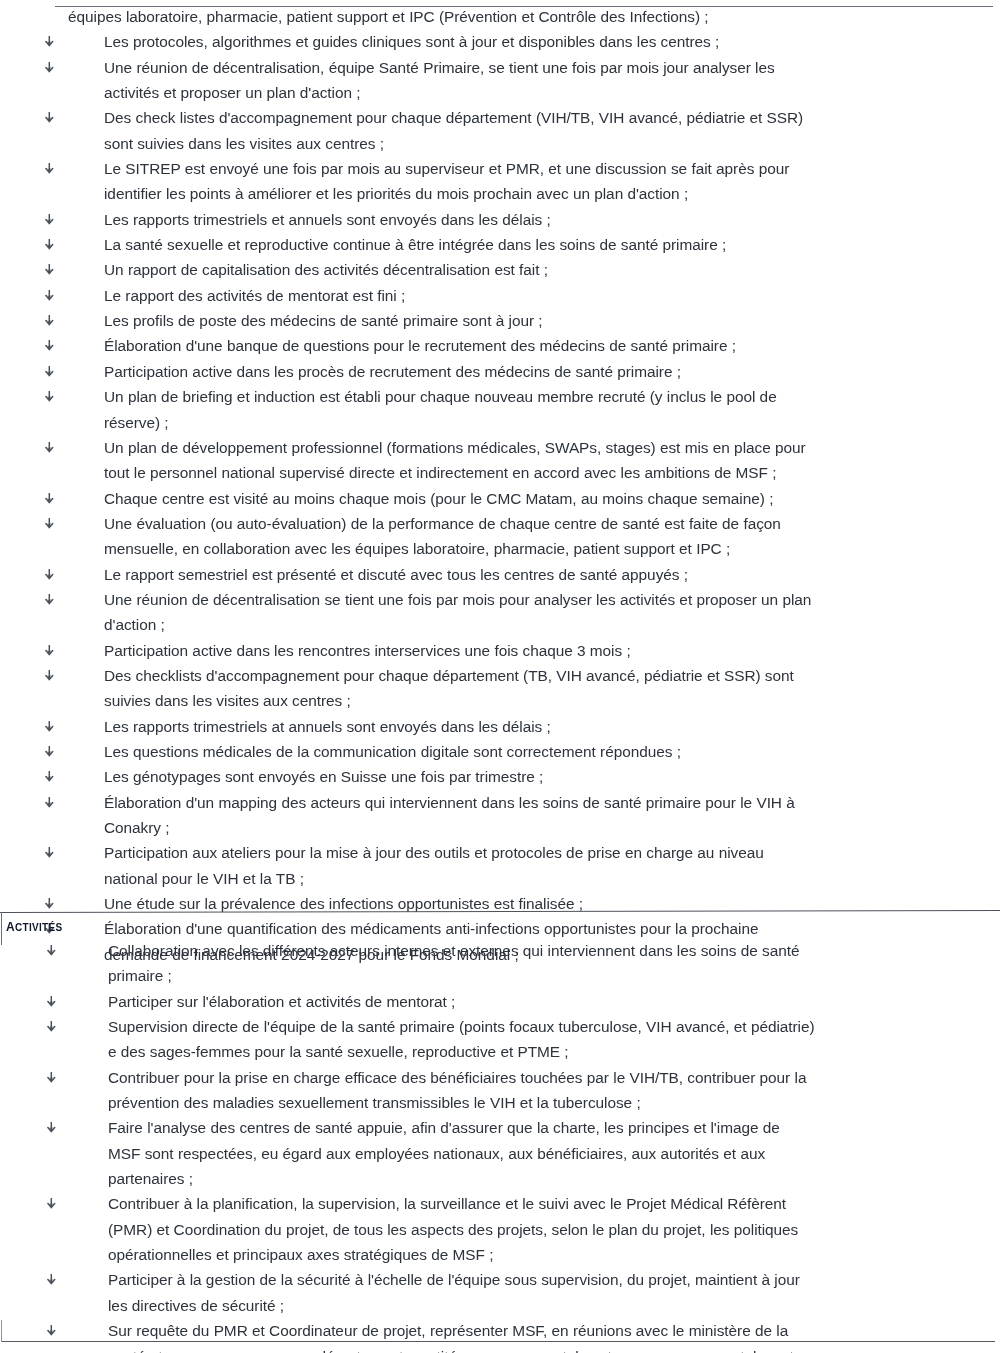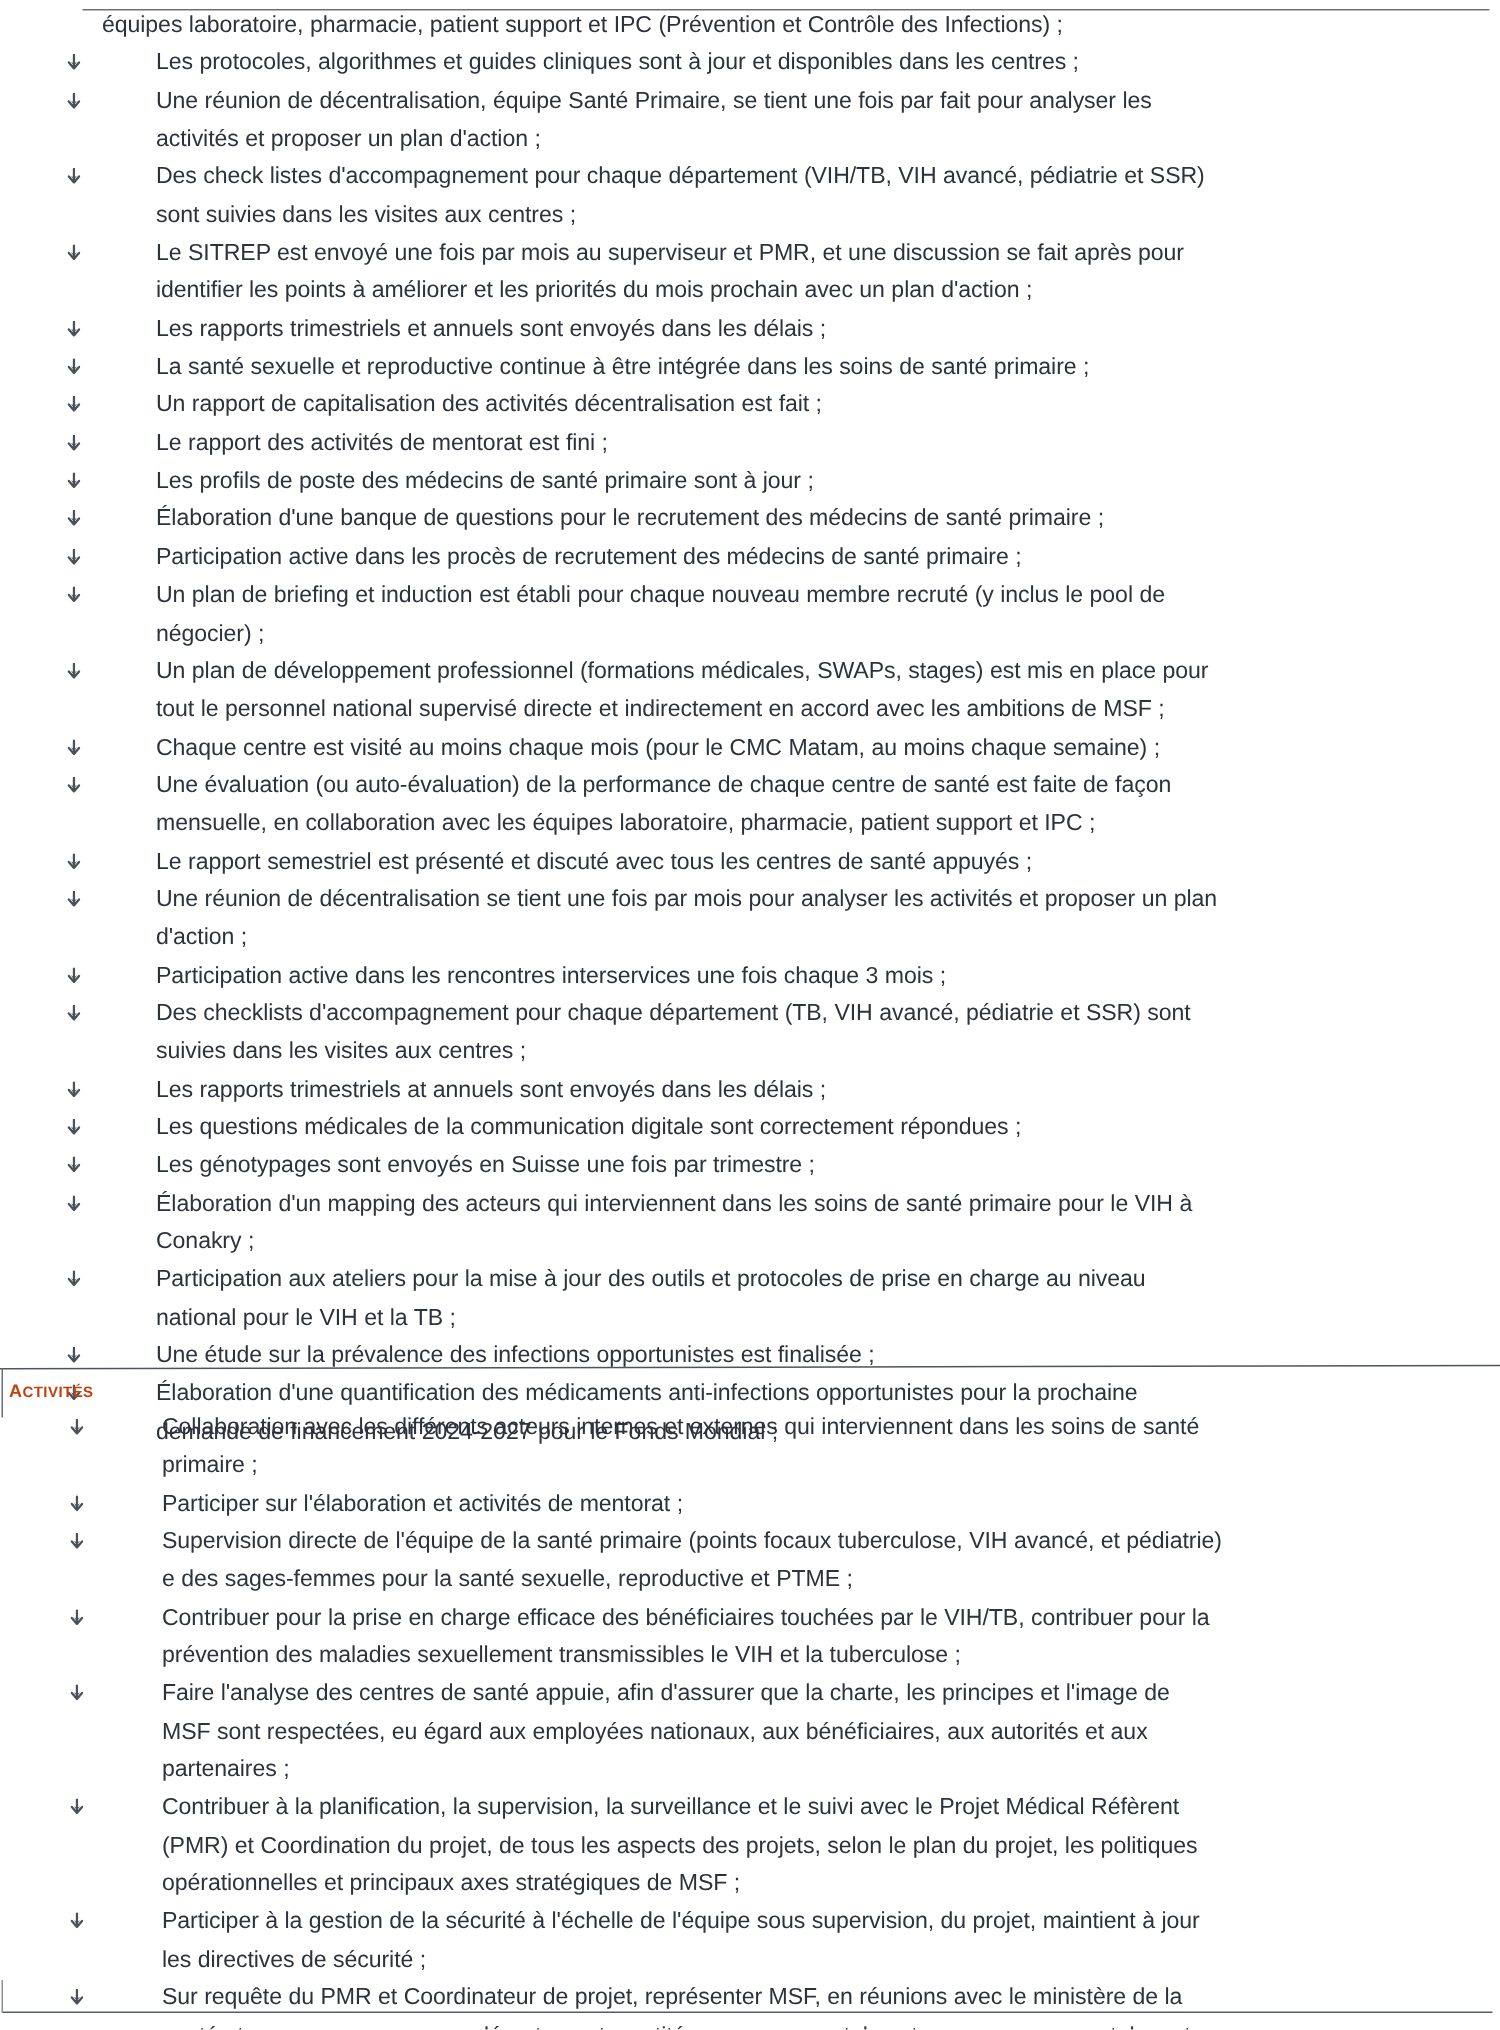--- a/index.html
+++ b/index.html
@@ -74,21 +74,21 @@
     left: 0;
     width: 824px;
   }
   #block-objectifs { top: 4px; }
   #block-activites { top: 916px; }
 
   .section-title {
     font-weight: bold;
     font-size: 14.5px;
     letter-spacing: 0.3px;
-    color: #c2410c;
+    color: #0f172a;
     padding-left: 6px;
     margin: 0 0 2px 0;
     line-height: 20px;
     font-variant: small-caps;
     text-transform: lowercase;
   }
   .section-title::first-letter { font-size: 17px; }
 
   ul.doclist {
     list-style: none;
@@ -151,21 +151,21 @@
           </span>
           <span class="txt">Les protocoles, algorithmes et guides cliniques sont à jour et disponibles dans les centres ;</span>
         </li>
         <li class="docitem">
           <span class="bullet">
             <svg width="13" height="13" viewBox="0 0 13 13" aria-hidden="true">
               <path d="M6.3 0.6 L6.3 8.2 M6.3 9.6 L2.9 5.6 M6.3 9.6 L9.7 5.6" stroke="#4a5159" stroke-width="1.5" fill="none" stroke-linecap="round"></path>
               <path d="M6.3 8.0 L4.3 5.2 L6.3 6.3 L8.3 5.2 Z" fill="#4a5159"></path>
             </svg>
           </span>
-          <span class="txt">Une réunion de décentralisation, équipe Santé Primaire, se tient une fois par fait pour analyser les activités et proposer un plan d'action ;</span>
+          <span class="txt">Une réunion de décentralisation, équipe Santé Primaire, se tient une fois par mois jour analyser les activités et proposer un plan d'action ;</span>
         </li>
         <li class="docitem">
           <span class="bullet">
             <svg width="13" height="13" viewBox="0 0 13 13" aria-hidden="true">
               <path d="M6.3 0.6 L6.3 8.2 M6.3 9.6 L2.9 5.6 M6.3 9.6 L9.7 5.6" stroke="#4a5159" stroke-width="1.5" fill="none" stroke-linecap="round"></path>
               <path d="M6.3 8.0 L4.3 5.2 L6.3 6.3 L8.3 5.2 Z" fill="#4a5159"></path>
             </svg>
           </span>
           <span class="txt">Des check listes d'accompagnement pour chaque département (VIH/TB, VIH avancé, pédiatrie et SSR) sont suivies dans les visites aux centres ;</span>
         </li>
@@ -241,21 +241,21 @@
           </span>
           <span class="txt">Participation active dans les procès de recrutement des médecins de santé primaire ;</span>
         </li>
         <li class="docitem">
           <span class="bullet">
             <svg width="13" height="13" viewBox="0 0 13 13" aria-hidden="true">
               <path d="M6.3 0.6 L6.3 8.2 M6.3 9.6 L2.9 5.6 M6.3 9.6 L9.7 5.6" stroke="#4a5159" stroke-width="1.5" fill="none" stroke-linecap="round"></path>
               <path d="M6.3 8.0 L4.3 5.2 L6.3 6.3 L8.3 5.2 Z" fill="#4a5159"></path>
             </svg>
           </span>
-          <span class="txt">Un plan de briefing et induction est établi pour chaque nouveau membre recruté (y inclus le pool de négocier) ;</span>
+          <span class="txt">Un plan de briefing et induction est établi pour chaque nouveau membre recruté (y inclus le pool de réserve) ;</span>
         </li>
         <li class="docitem">
           <span class="bullet">
             <svg width="13" height="13" viewBox="0 0 13 13" aria-hidden="true">
               <path d="M6.3 0.6 L6.3 8.2 M6.3 9.6 L2.9 5.6 M6.3 9.6 L9.7 5.6" stroke="#4a5159" stroke-width="1.5" fill="none" stroke-linecap="round"></path>
               <path d="M6.3 8.0 L4.3 5.2 L6.3 6.3 L8.3 5.2 Z" fill="#4a5159"></path>
             </svg>
           </span>
           <span class="txt">Un plan de développement professionnel (formations médicales, SWAPs, stages) est mis en place pour tout le personnel national supervisé directe et indirectement en accord avec les ambitions de MSF ;</span>
         </li>

